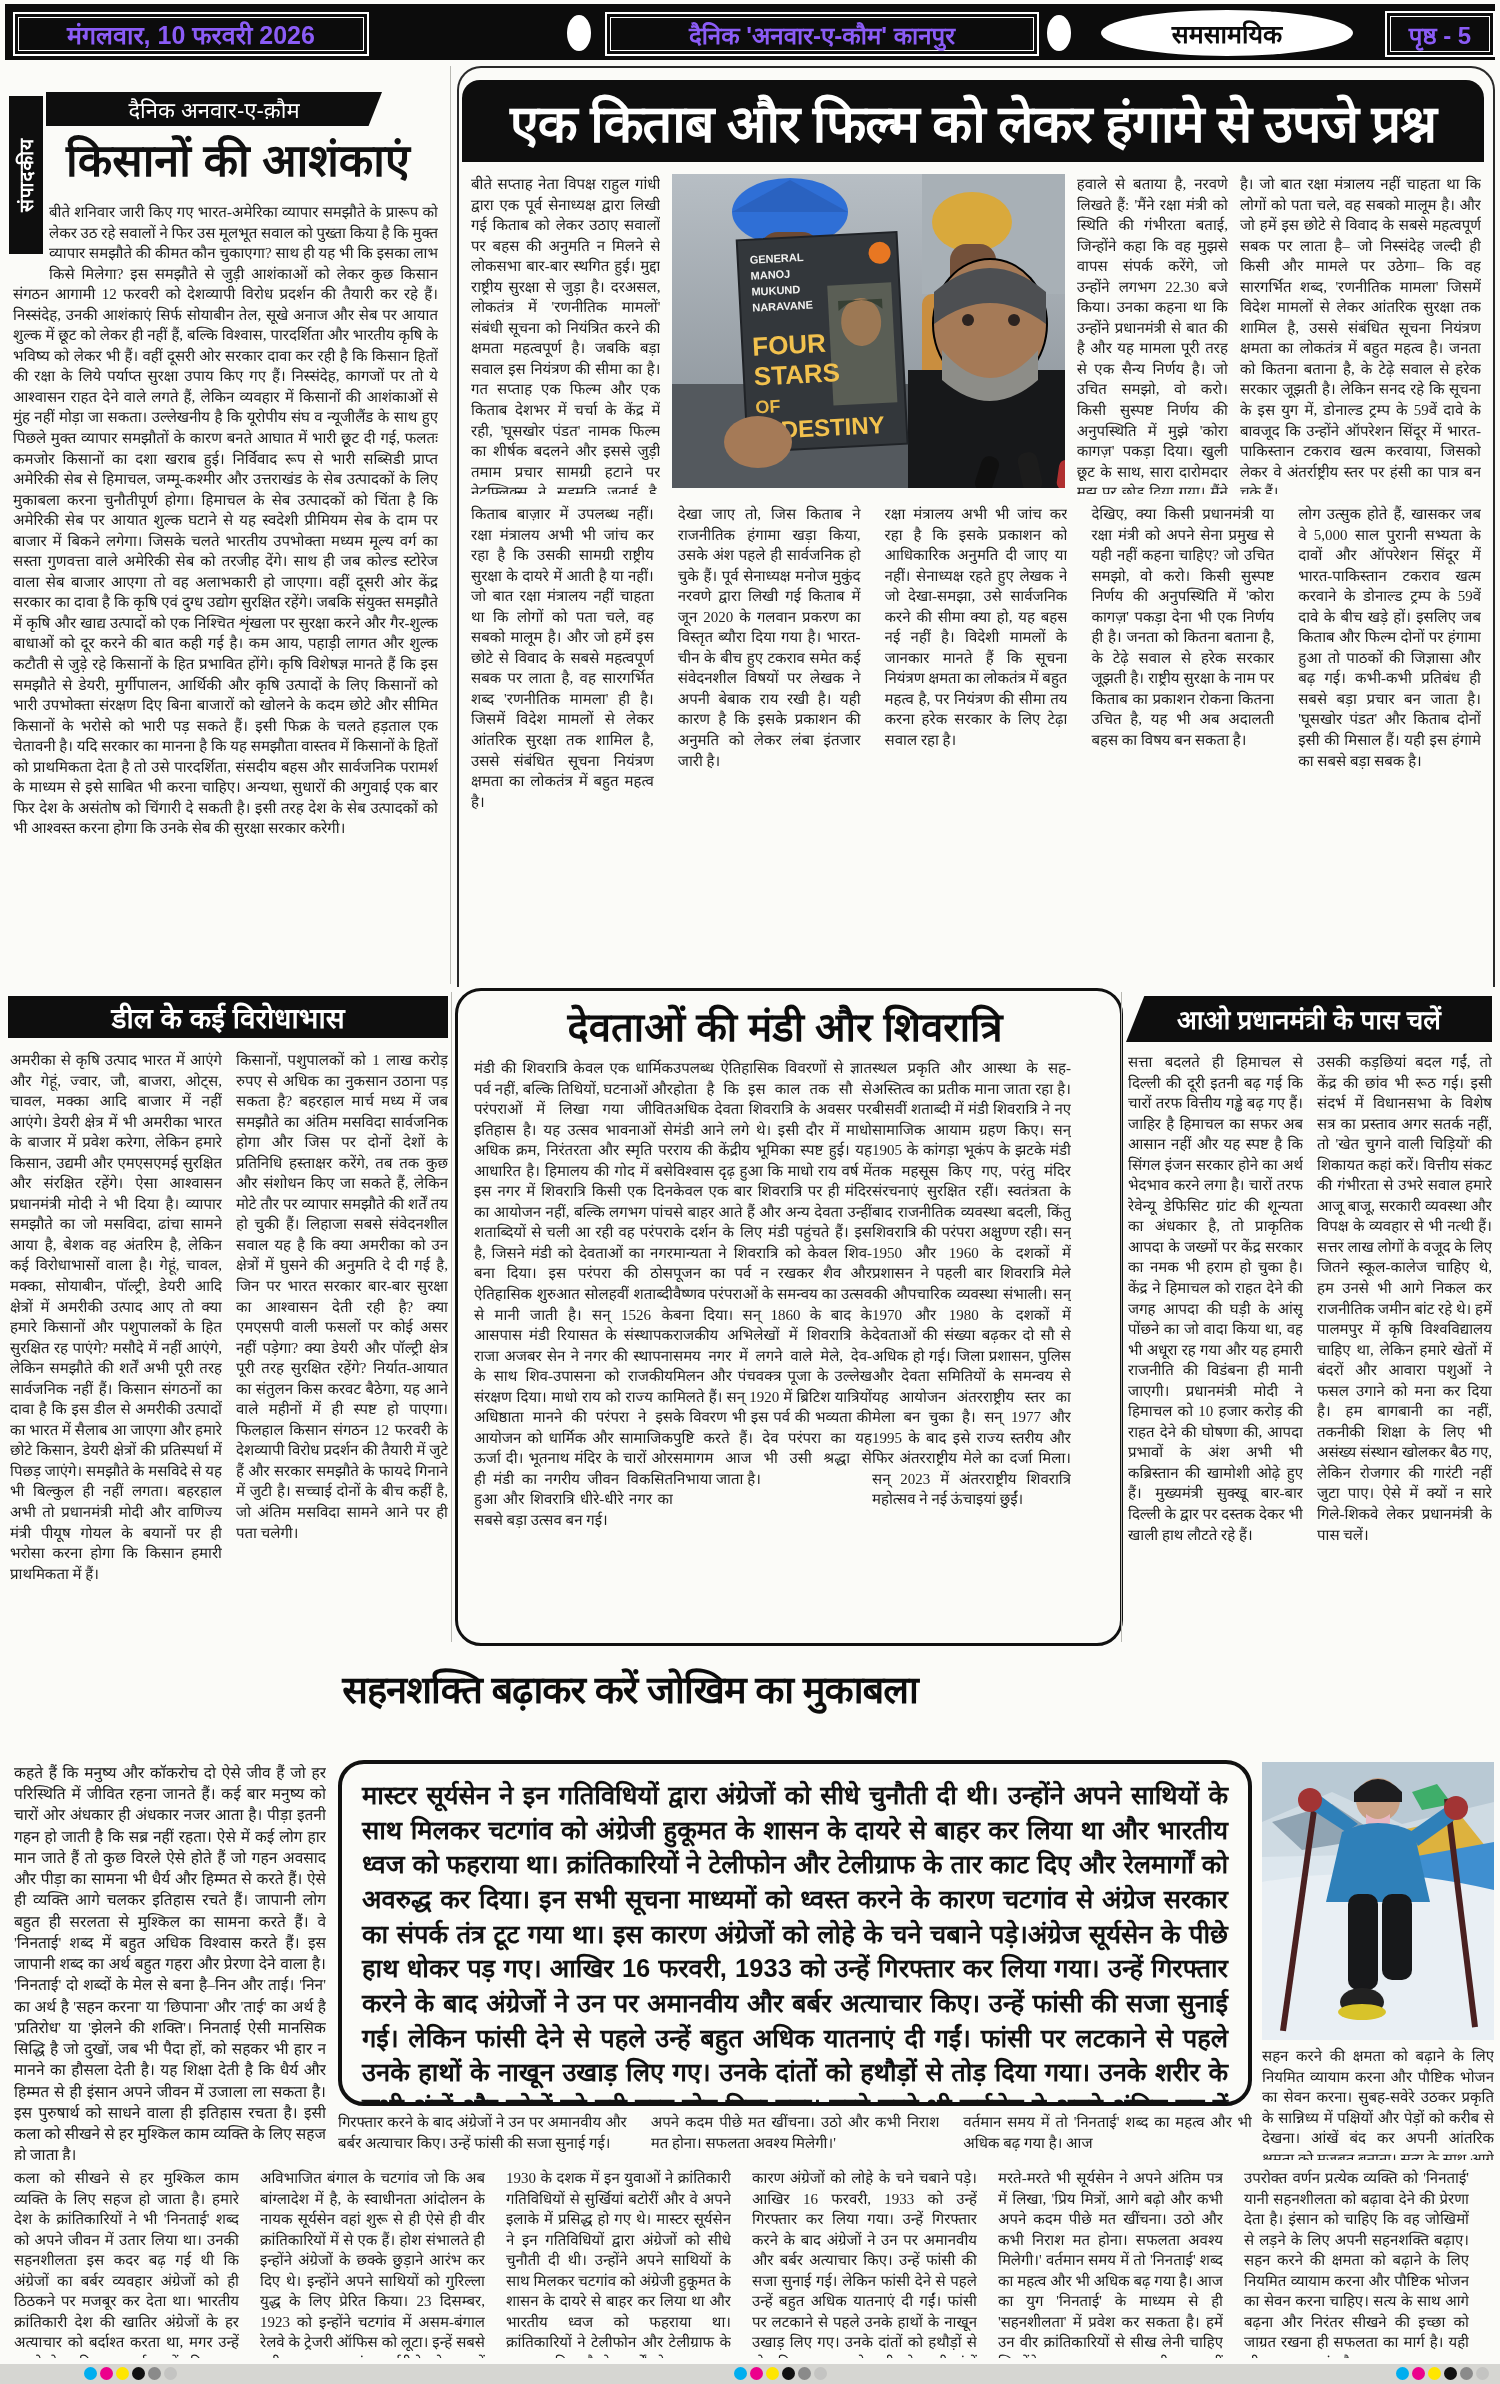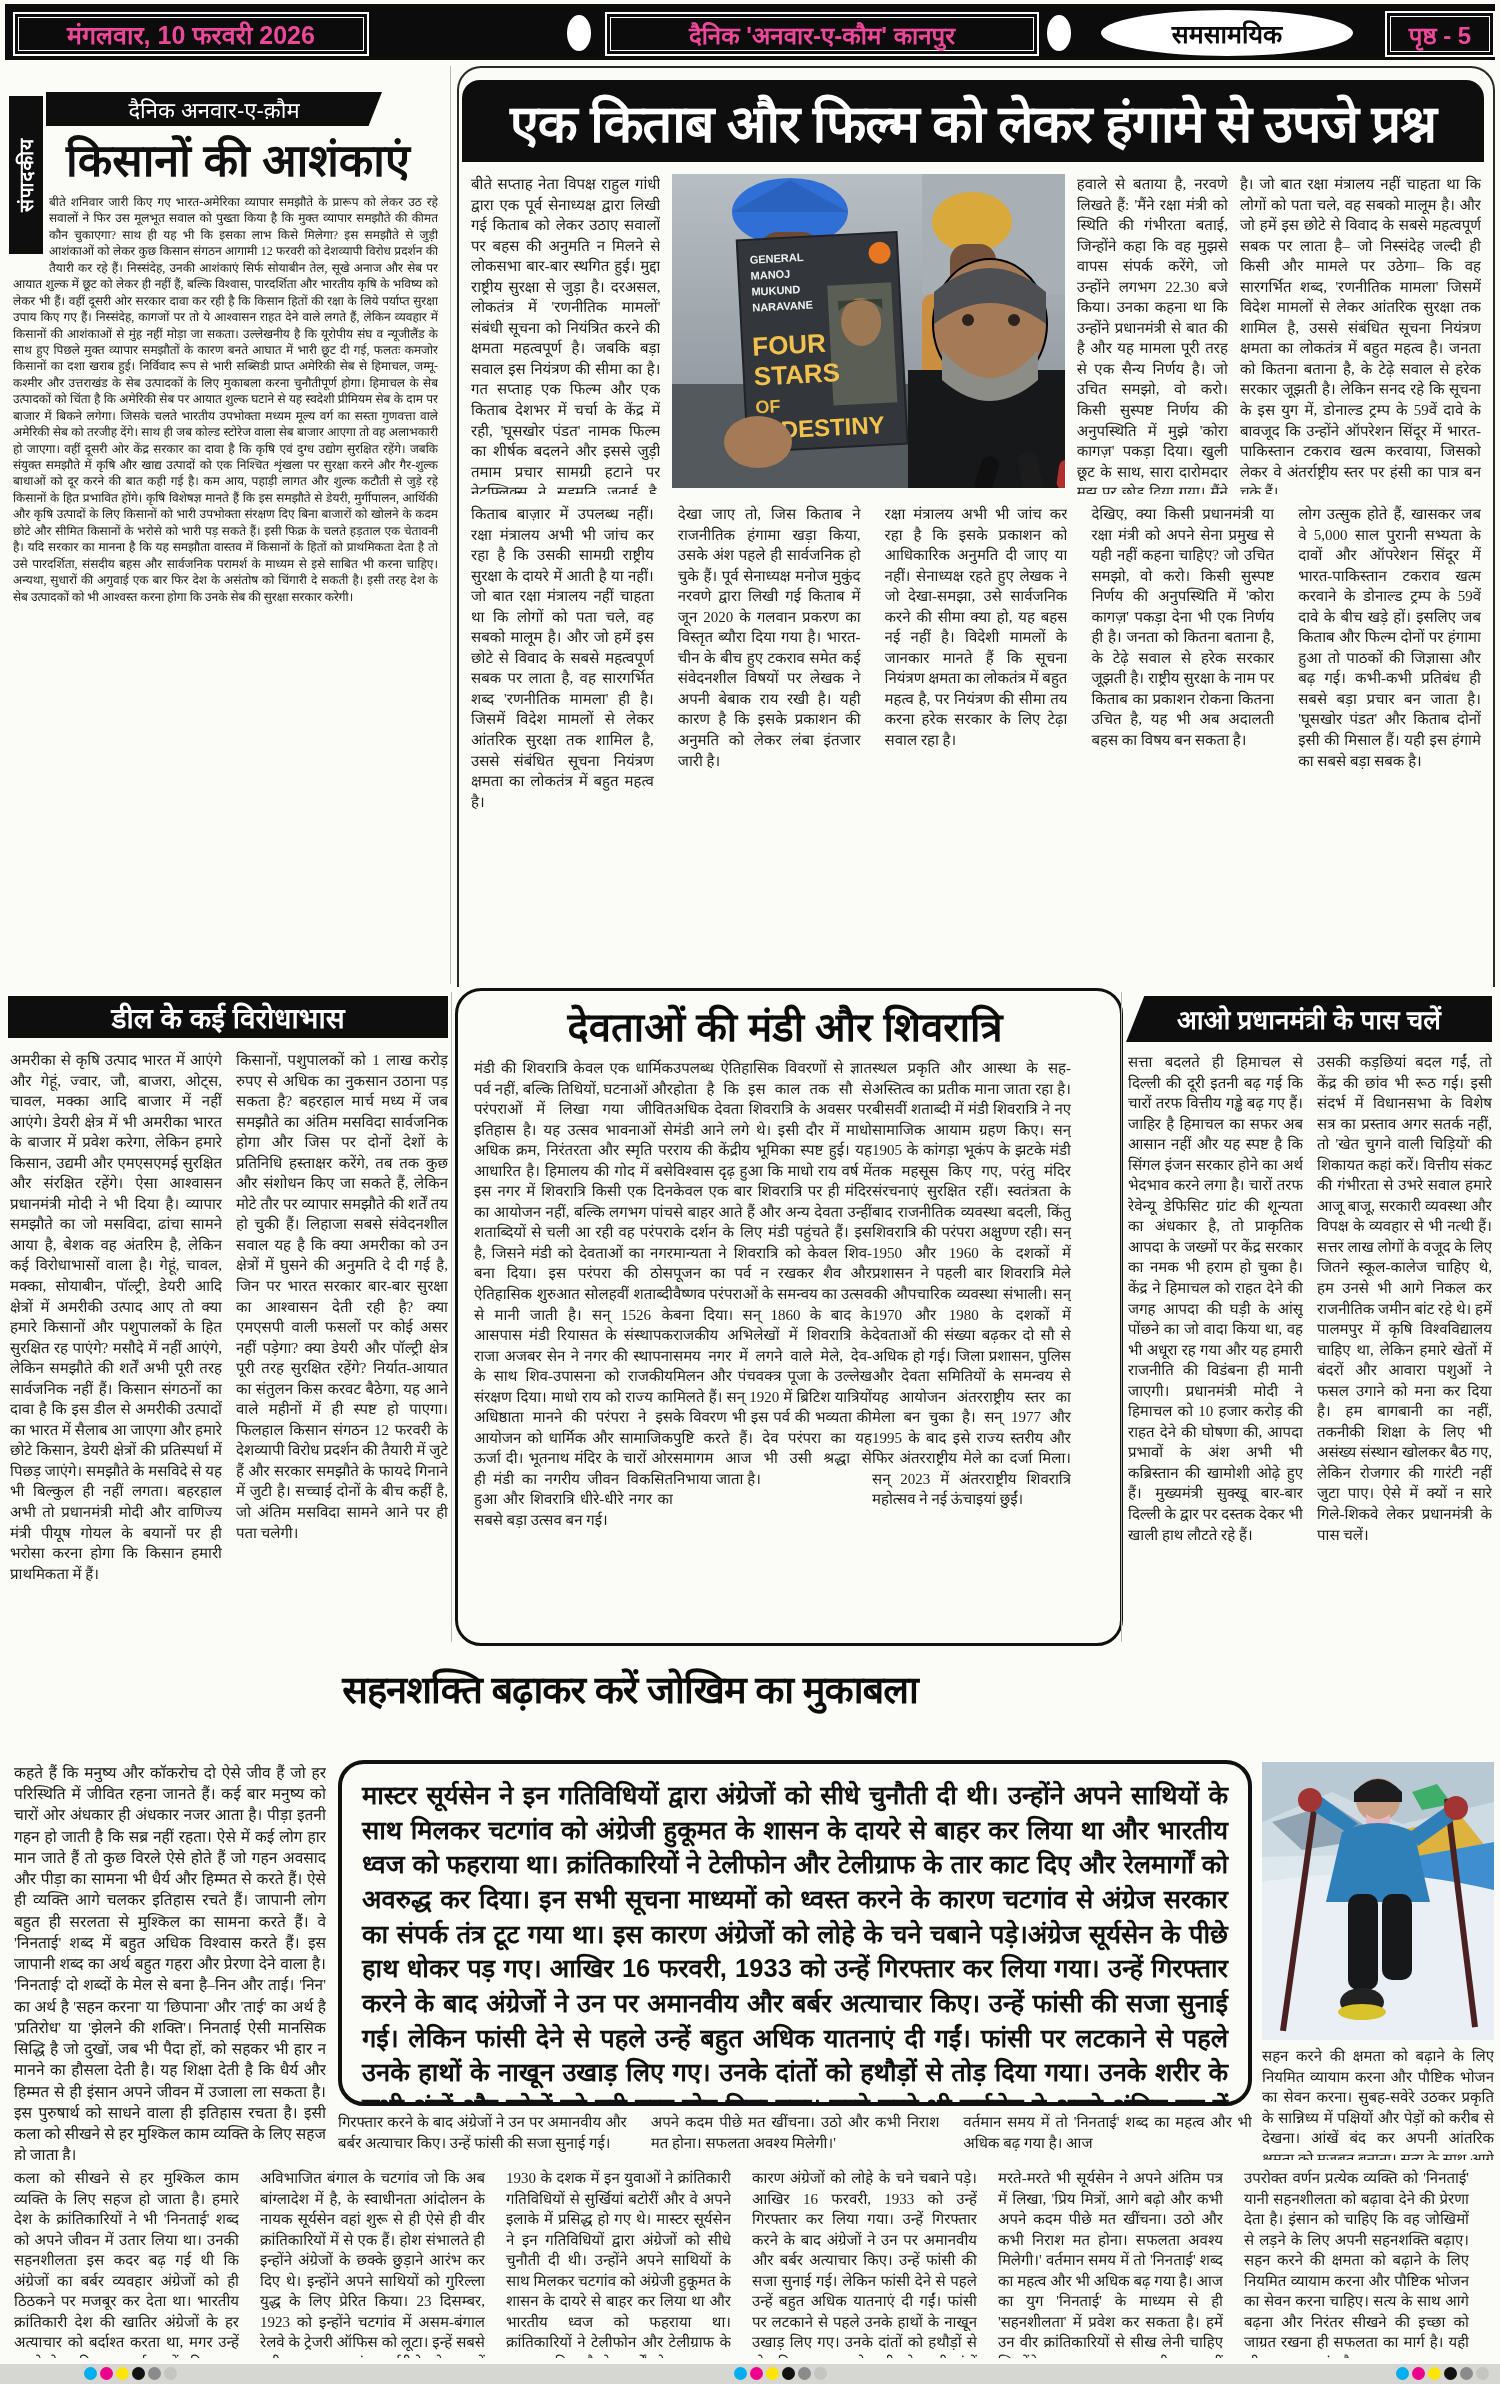--- a/index.html
+++ b/index.html
@@ -1,21 +1,21 @@
 <!DOCTYPE html>
 <html><head>
 <meta charset="utf-8">
 <style>
   html,body{margin:0;padding:0;background:#d8d8d4;}
   .sheet{position:relative;width:1500px;height:2384px;background:#fbfbf8;margin:0 auto;overflow:hidden;
          font-family:"Liberation Serif",serif;color:#1b1b1b;}
   
   .topbar{position:absolute;left:5px;top:4px;width:1490px;height:54px;background:#0c0c0c;border-top:2px solid #0c0c0c;}
   .hdr-box{position:absolute;border:2px solid #fff;box-shadow:inset 0 0 0 3px #0c0c0c, inset 0 0 0 4px #fff;
-           color:#ec4899;display:flex;align-items:center;justify-content:center;
+           color:#8b5cf6;display:flex;align-items:center;justify-content:center;
            font-family:"Liberation Sans",sans-serif;font-weight:bold;}
   .hdr-dot{position:absolute;background:#fff;border-radius:50%;}
   .hdr-ellipse{position:absolute;background:#fff;border-radius:50%;display:flex;align-items:center;justify-content:center;
            font-family:"Liberation Sans",sans-serif;font-weight:bold;color:#0c0c0c;}
   
   .bodytxt{font-size:15px;line-height:1.37;text-align:justify;overflow:hidden;color:#1c1c1c;}
   .cols{position:absolute;display:flex;}
   .col{overflow:hidden;}
   .vrule{position:absolute;width:1px;background:#b9b9b3;}
   .band{background:#0e0e0e;color:#fff;display:flex;align-items:center;justify-content:center;
@@ -76,21 +76,21 @@
   </div>
 
   <div>
     <div class="ed-kicker">
       <span>दैनिक अनवार-ए-क़ौम</span>
     </div>
     <div class="ed-title">किसानों की आशंकाएं</div>
     <div class="ed-vlabel">
       <span>संपादकीय</span>
     </div>
-    <div class="ed-body bodytxt" style="font-size:12px;">
+    <div class="ed-body bodytxt" style="font-size:15px;margin-top:8px;">
       <span class="ed-float"></span><span>बीते शनिवार जारी किए गए भारत-अमेरिका व्यापार समझौते के प्रारूप को लेकर उठ रहे सवालों ने फिर उस मूलभूत सवाल को पुख्ता किया है कि मुक्त व्यापार समझौते की कीमत कौन चुकाएगा? साथ ही यह भी कि इसका लाभ किसे मिलेगा? इस समझौते से जुड़ी आशंकाओं को लेकर कुछ किसान संगठन आगामी 12 फरवरी को देशव्यापी विरोध प्रदर्शन की तैयारी कर रहे हैं। निस्संदेह, उनकी आशंकाएं सिर्फ सोयाबीन तेल, सूखे अनाज और सेब पर आयात शुल्क में छूट को लेकर ही नहीं हैं, बल्कि विश्वास, पारदर्शिता और भारतीय कृषि के भविष्य को लेकर भी हैं। वहीं दूसरी ओर सरकार दावा कर रही है कि किसान हितों की रक्षा के लिये पर्याप्त सुरक्षा उपाय किए गए हैं। निस्संदेह, कागजों पर तो ये आश्वासन राहत देने वाले लगते हैं, लेकिन व्यवहार में किसानों की आशंकाओं से मुंह नहीं मोड़ा जा सकता। उल्लेखनीय है कि यूरोपीय संघ व न्यूजीलैंड के साथ हुए पिछले मुक्त व्यापार समझौतों के कारण बनते आघात में भारी छूट दी गई, फलतः कमजोर किसानों का दशा खराब हुई। निर्विवाद रूप से भारी सब्सिडी प्राप्त अमेरिकी सेब से हिमाचल, जम्मू-कश्मीर और उत्तराखंड के सेब उत्पादकों के लिए मुकाबला करना चुनौतीपूर्ण होगा। हिमाचल के सेब उत्पादकों को चिंता है कि अमेरिकी सेब पर आयात शुल्क घटाने से यह स्वदेशी प्रीमियम सेब के दाम पर बाजार में बिकने लगेगा। जिसके चलते भारतीय उपभोक्ता मध्यम मूल्य वर्ग का सस्ता गुणवत्ता वाले अमेरिकी सेब को तरजीह देंगे। साथ ही जब कोल्ड स्टोरेज वाला सेब बाजार आएगा तो वह अलाभकारी हो जाएगा। वहीं दूसरी ओर केंद्र सरकार का दावा है कि कृषि एवं दुग्ध उद्योग सुरक्षित रहेंगे। जबकि संयुक्त समझौते में कृषि और खाद्य उत्पादों को एक निश्चित शृंखला पर सुरक्षा करने और गैर-शुल्क बाधाओं को दूर करने की बात कही गई है। कम आय, पहाड़ी लागत और शुल्क कटौती से जुड़े रहे किसानों के हित प्रभावित होंगे। कृषि विशेषज्ञ मानते हैं कि इस समझौते से डेयरी, मुर्गीपालन, आर्थिकी और कृषि उत्पादों के लिए किसानों को भारी उपभोक्ता संरक्षण दिए बिना बाजारों को खोलने के कदम छोटे और सीमित किसानों के भरोसे को भारी पड़ सकते हैं। इसी फिक्र के चलते हड़ताल एक चेतावनी है। यदि सरकार का मानना है कि यह समझौता वास्तव में किसानों के हितों को प्राथमिकता देता है तो उसे पारदर्शिता, संसदीय बहस और सार्वजनिक परामर्श के माध्यम से इसे साबित भी करना चाहिए। अन्यथा, सुधारों की अगुवाई एक बार फिर देश के असंतोष को चिंगारी दे सकती है। इसी तरह देश के सेब उत्पादकों को भी आश्वस्त करना होगा कि उनके सेब की सुरक्षा सरकार करेगी।</span>
     </div>
   </div>
 
   <div class="vrule" style="left:450px;top:66px;height:918px;"></div>
 
   <div class="main-box">
     <div class="band main-head">एक किताब और फिल्म को लेकर हंगामे से उपजे प्रश्न</div>
 
     <div class="cols" style="left:12px;top:106px;width:1010px;gap:12px;">

